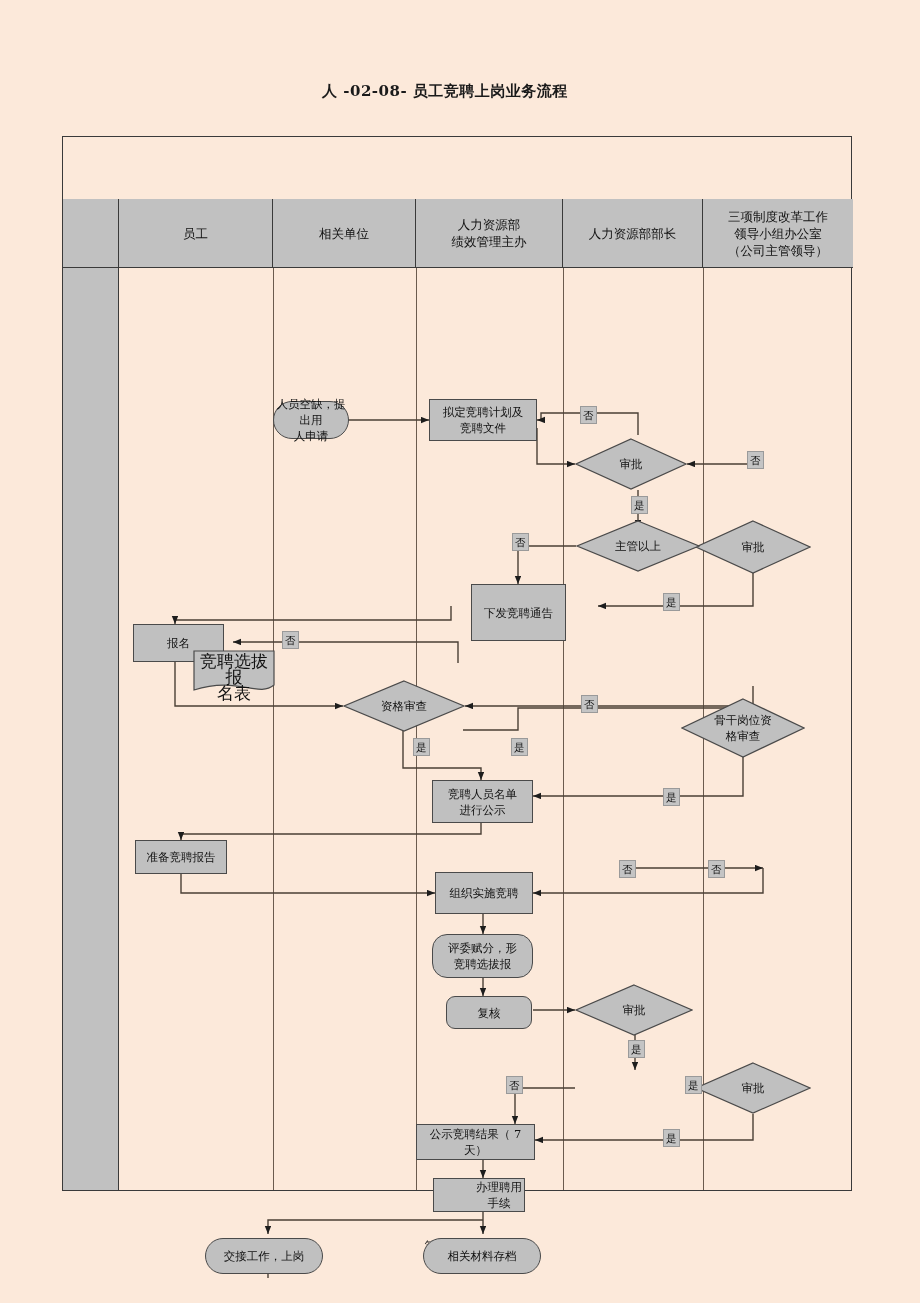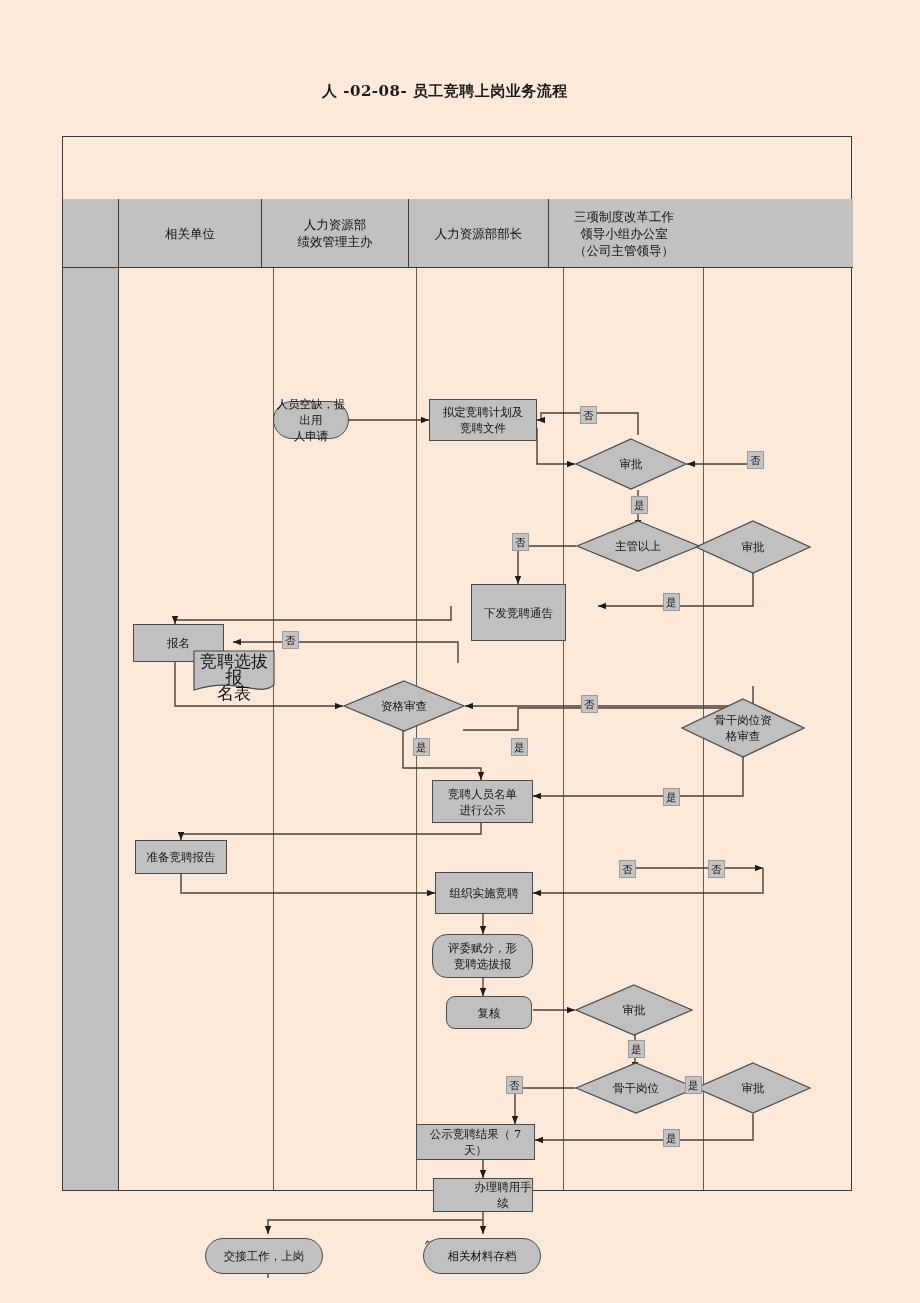--- a/index.html
+++ b/index.html
@@ -102,20 +102,21 @@
 </head>
 <body>
 
 <div id="doc-title">人 -02-08- 员工竞聘上岗业务流程</div>
 
 <div id="table-wrap">
 
 
   <div id="hdr-cols">
     <div class="hcell w0"></div>
+    <div class="hcell w1">员工</div>
     <div class="hcell w2">相关单位</div>
     <div class="hcell w3">
       <span>
         <span>人力资源部</span><br>
         <span>绩效管理主办</span>
       </span>
     </div>
     <div class="hcell w4">人力资源部部长</div>
     <div class="hcell w5">
       <span>
@@ -296,39 +297,33 @@
       <span>复核</span>
     </div>
 
     <div class="node diamond" style="left:512px;top:716px;width:118px;height:52px;">
       <svg class="dshape" viewBox="0 0 118 52" preserveAspectRatio="none">
         <polygon points="59,1 117,26 59,51 1,26" fill="#c0c0c0" stroke="#4a4a4a" stroke-width="1.2"></polygon>
       </svg>
       <span class="dlabel">审批</span>
     </div>
 
-    <div class="node diamond" style="left:512px;top:794px;width:122px;height:52px;">
-      <svg class="dshape" viewBox="0 0 122 52" preserveAspectRatio="none">
-        <polygon points="61,1 121,26 61,51 1,26" fill="#c0c0c0" stroke="#4a4a4a" stroke-width="1.2"></polygon>
-      </svg>
-      <span class="dlabel">骨干岗位</span>
-    </div>
 
     <div class="node diamond" style="left:632px;top:794px;width:116px;height:52px;">
       <svg class="dshape" viewBox="0 0 116 52" preserveAspectRatio="none">
         <polygon points="58,1 115,26 58,51 1,26" fill="#c0c0c0" stroke="#4a4a4a" stroke-width="1.2"></polygon>
       </svg>
       <span class="dlabel">审批</span>
     </div>
 
     <div class="node" style="left:353px;top:856px;width:119px;height:36px;">
       <span>公示竞聘结果（ 7 天）</span>
     </div>
 
-    <div class="node" style="left:370px;top:910px;width:100px;height:34px;padding-left:40px;">
+    <div class="node" style="left:370px;top:910px;width:92px;height:34px;padding-left:40px;">
       <span>办理聘用手续</span>
     </div>
 
     <div class="node term" style="left:142px;top:970px;width:118px;height:36px;">
       <span>交接工作，上岗</span>
     </div>
 
     <div class="node term" style="left:360px;top:970px;width:118px;height:36px;">
       <span>相关材料存档</span>
     </div>

